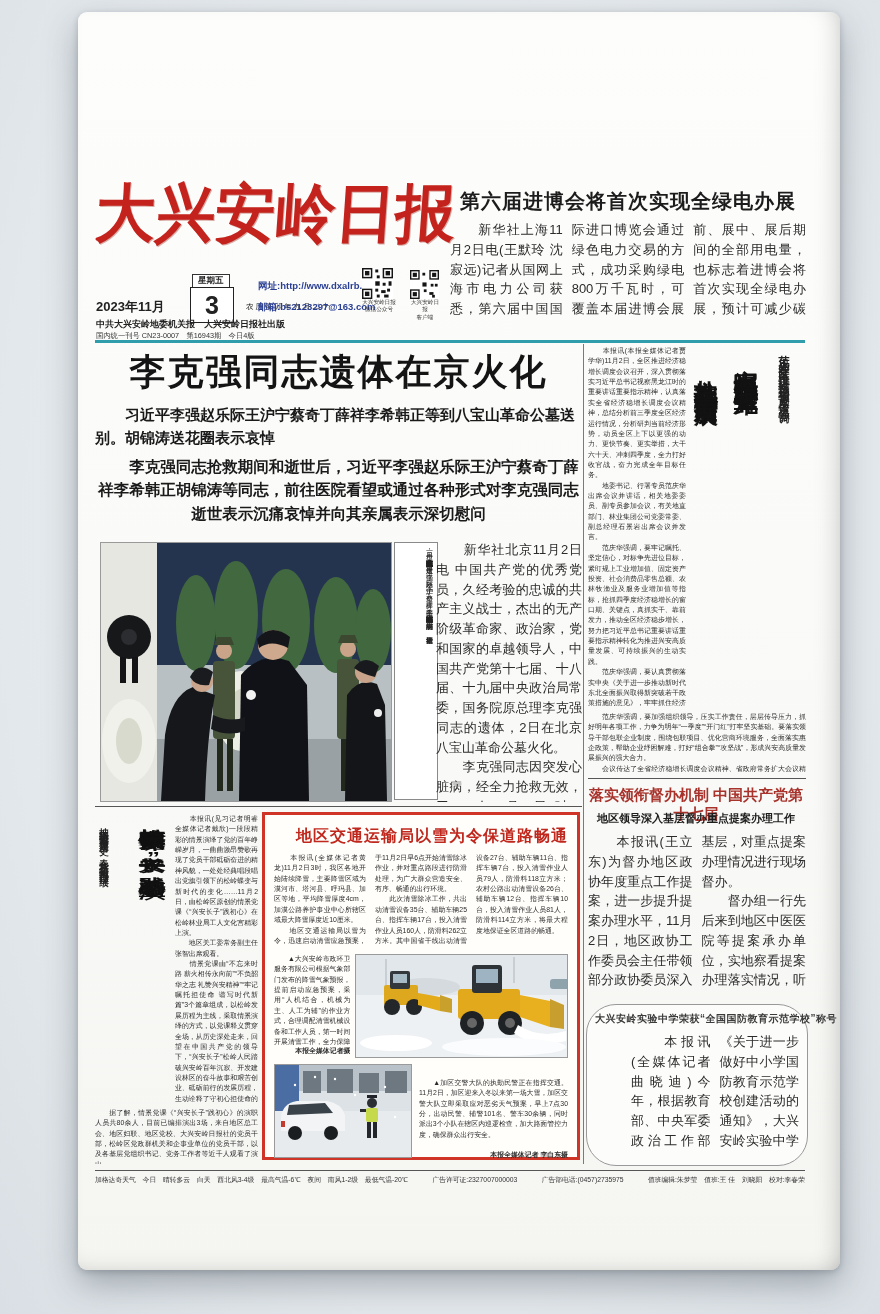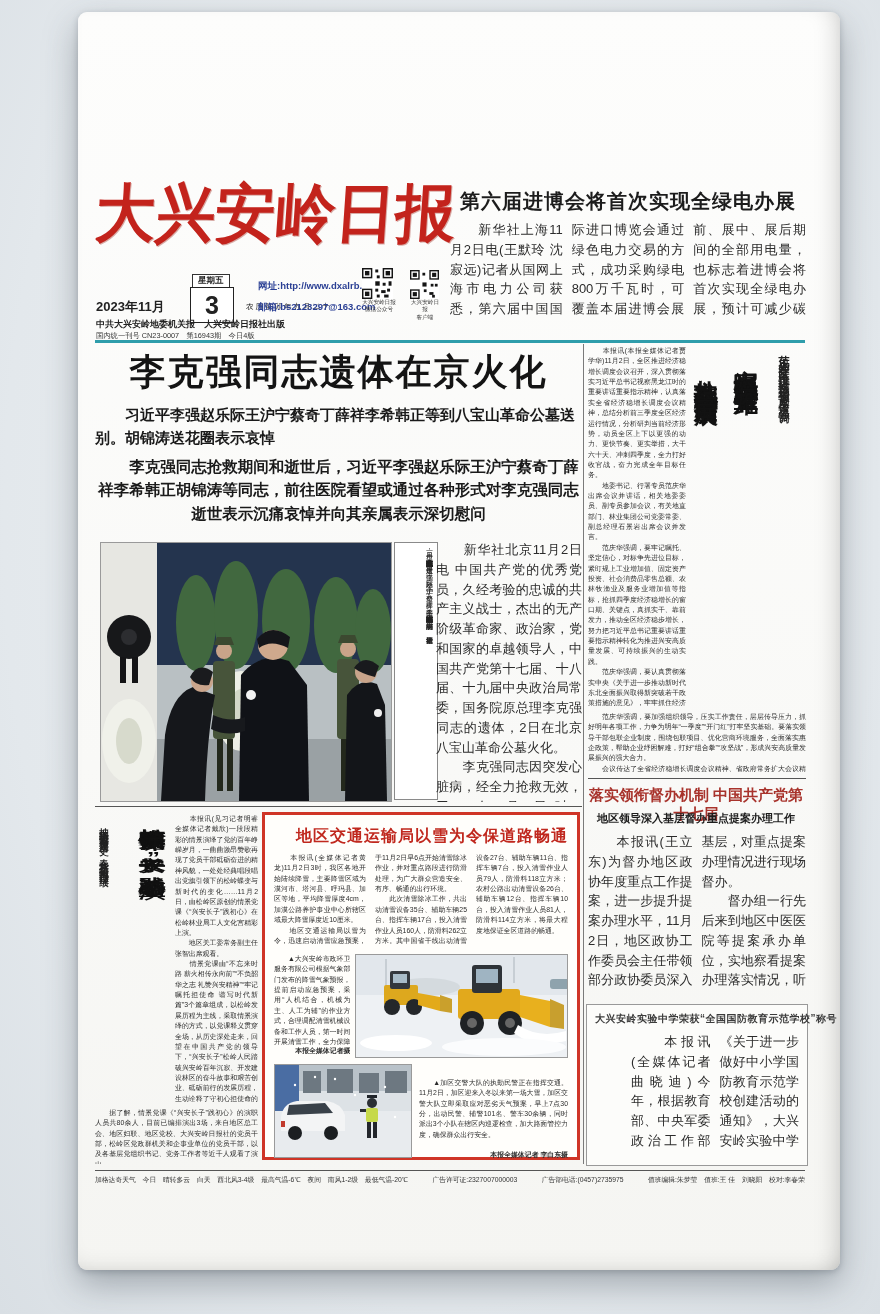--- a/index.html
+++ b/index.html
@@ -226,21 +226,21 @@
   <div class="abs tiny2" style="left:510px;top:700px;width:218px;height:62px;">　　范庆华强调，要加强组织领导，压实工作责任，层层传导压力，抓好明年各项工作，力争为明年“一季度”“开门红”打牢坚实基础。要落实领导干部包联企业制度，围绕包联项目、优化营商环境服务，全面落实惠企政策，帮助企业纾困解难，打好“组合拳”“攻坚战”，形成兴安高质量发展振兴的强大合力。
 　　会议传达了全省经济稳增长调度会议精神、省政府常务扩大会议精神，通报了全区经济运行情况和前三季度经济形势分析情况，相关县(市、区)和地直有关部门作了发言。
 　　会议以视频形式召开，地直、中省直有关部门及林业集团公司相关负责同志在主会场参加会议，各县(市、区)、林业局设分会场。</div>
   <div class="abs h-rule" style="left:510px;top:766px;width:218px;"></div>
 
   <div class="abs red-head" style="left:508px;top:774px;width:220px;font-size:15px;">落实领衔督办机制 中国共产党第十七届</div>
   <div class="abs proposal-sub" style="left:508px;top:799px;width:220px;">地区领导深入基层督办重点提案办理工作</div>
   <div class="abs tiny cols2" style="left:510px;top:820px;width:218px;height:166px;">　　本报讯(王立东)为督办地区政协年度重点工作提案，进一步提升提案办理水平，11月2日，地区政协工作委员会主任带领部分政协委员深入基层，对重点提案办理情况进行现场督办。
 　　督办组一行先后来到地区中医医院等提案承办单位，实地察看提案办理落实情况，听取承办单位情况汇报，详细了解提案办理进展。督办组要求，承办单位要坚持以人民为中心，聚焦群众关心的就医用药等民生实事，大力发展高质量中医事业，对提案反映的问题一一回应、逐项整改。提案者对提案办理情况表示满意，对办理进度、办理质量给予充分肯定。</div>
 
-  <div class="abs school-box" style="left:508px;top:992px;width:204px;height:146px;">
+  <div class="abs school-box" style="left:508px;top:992px;width:204px;height:146px;border-radius:30px;">
     <div class="school-headline">大兴安岭实验中学荣获“全国国防教育示范学校”称号</div>
     <div class="tiny cols2" style="height:122px;margin-top:6px;margin-left:36px;">　　本报讯(全媒体记者曲晓迪)今年，根据教育部、中央军委政治工作部《关于进一步做好中小学国防教育示范学校创建活动的通知》，大兴安岭实验中学被认定为“全国国防教育示范学校”。
 　　近年来，学校坚持把国防教育纳入教育教学总体规划，推动国防教育与课堂教学、校园文化、社会实践相融合，开展国防教育系列活动，激励学生争当有国防意识、国防素养的时代新人。
 　　大兴安岭实验中学将以此次获评“全国国防教育示范学校”为契机，进一步丰富国防教育形式，把国防教育与素质教育有机结合，“五育”并举促使学生全面发展。</div>
   </div>
 
   <div class="abs" style="left:17px;top:800px;width:163px;height:352px;">
     <div class="abs v-text songling-kicker" style="left:2px;top:8px;height:186px;">披荆斩棘谱写辉煌历史　春华秋实扬帆再创佳绩</div>
     <div class="abs v-text songling-headline" style="left:26px;top:6px;height:292px;">松岭区原创情景党课《“兴安长子”践初心》精彩上演</div>
     <div class="abs tiny2" style="left:80px;top:2px;width:83px;height:290px;">　　本报讯(见习记者明睿 全媒体记者戴欣)一段段精彩的情景演绎了党的百年峥嵘岁月，一曲曲激昂赞歌再现了党员干部砥砺奋进的精神风貌，一处处经典唱段唱出党旗引领下的松岭蝶变与新时代的变化……11月2日，由松岭区原创的情景党课《“兴安长子”践初心》在松岭林业局工人文化宫精彩上演。

